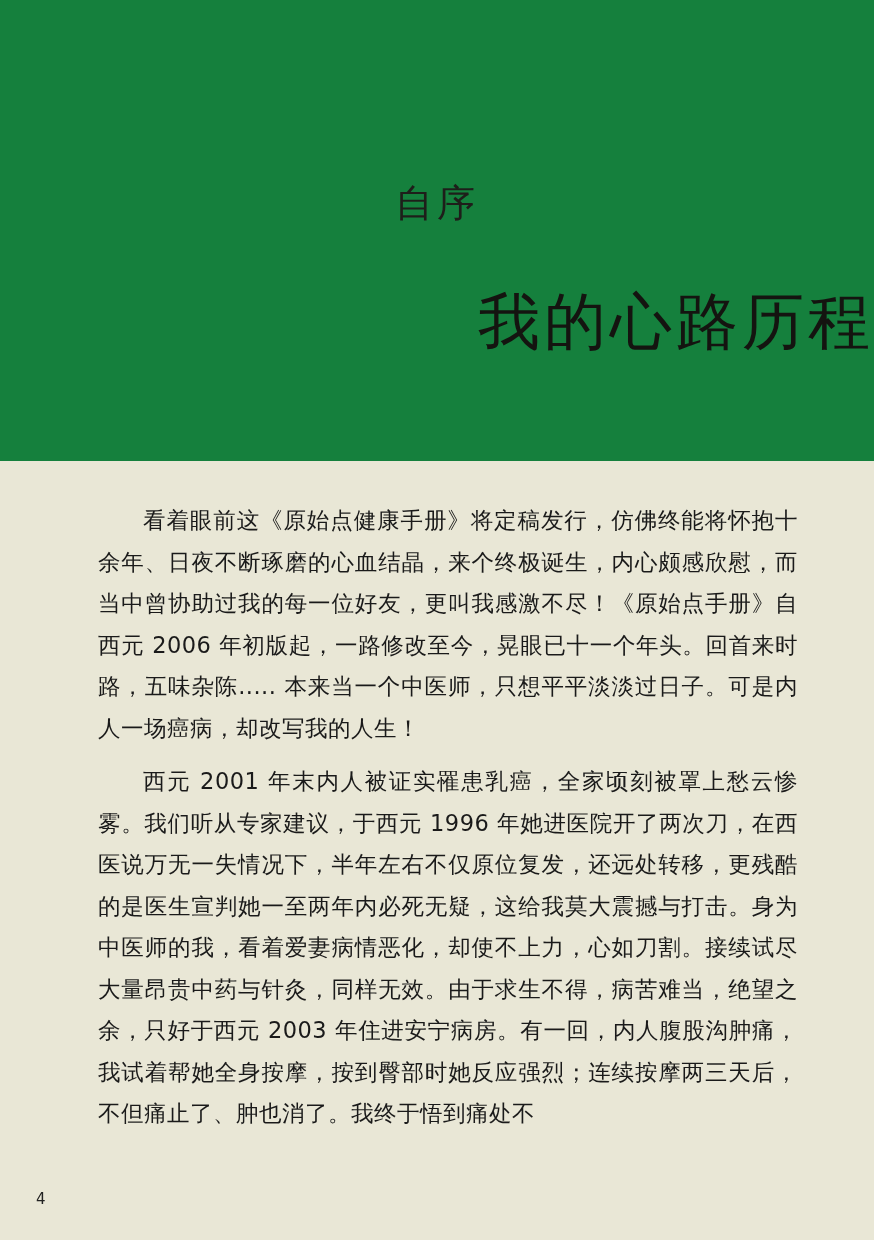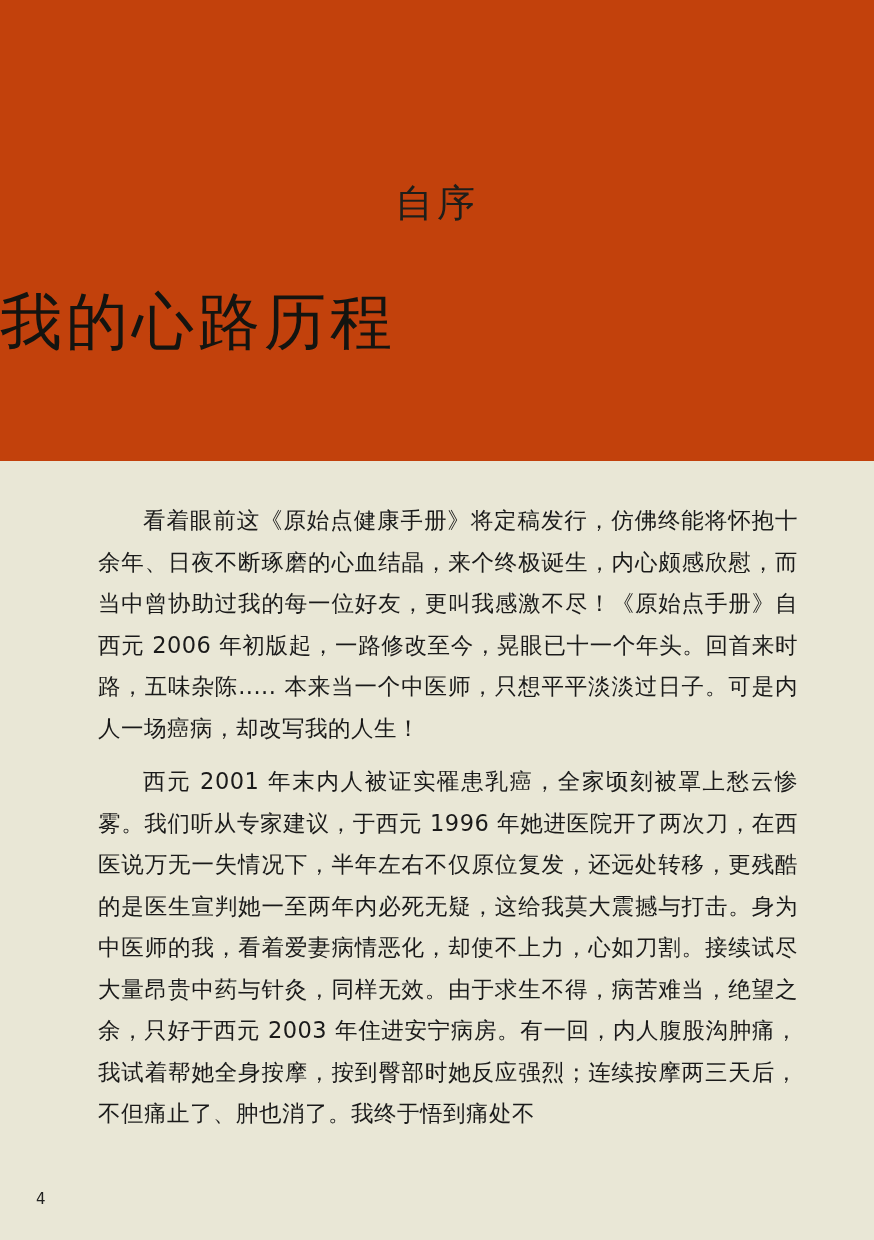--- a/index.html
+++ b/index.html
@@ -5,30 +5,30 @@
   html, body { margin: 0; padding: 0; }
   body {
     width: 874px; height: 1240px; overflow: hidden;
     background: #e9e7d6;
     font-family: "DejaVu Sans", sans-serif;
     color: #1a1a1a;
     position: relative;
   }
   .header {
     position: absolute; left: 0; top: 0; width: 874px; height: 461px;
-    background: #c2410c;
+    background: #15803d;
   }
   .subtitle {
     position: absolute; left: 0; width: 874px; top: 178px;
     text-align: center; font-size: 38px; letter-spacing: 4px;
     color: #1e1e1a;
   }
   .title {
     position: absolute; left: 0; width: 874px; top: 280px;
-    text-align: left; font-size: 62px; letter-spacing: 4px;
+    text-align: right; font-size: 62px; letter-spacing: 4px;
     color: #141410;
   }
   .body-text {
     position: absolute; left: 98px; top: 500px; width: 700px;
   }
   .para {
     margin: 0 0 12px 0;
     font-size: 22.5px; line-height: 41.5px;
     text-indent: 45px; text-align: justify;
     letter-spacing: 0.5px;

